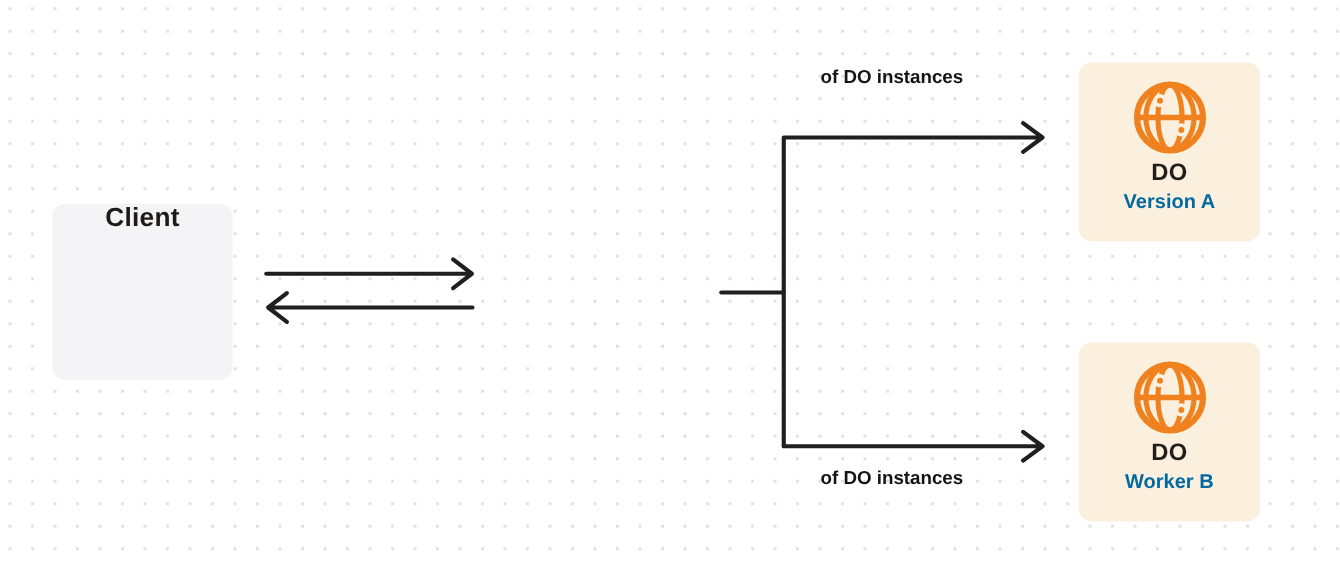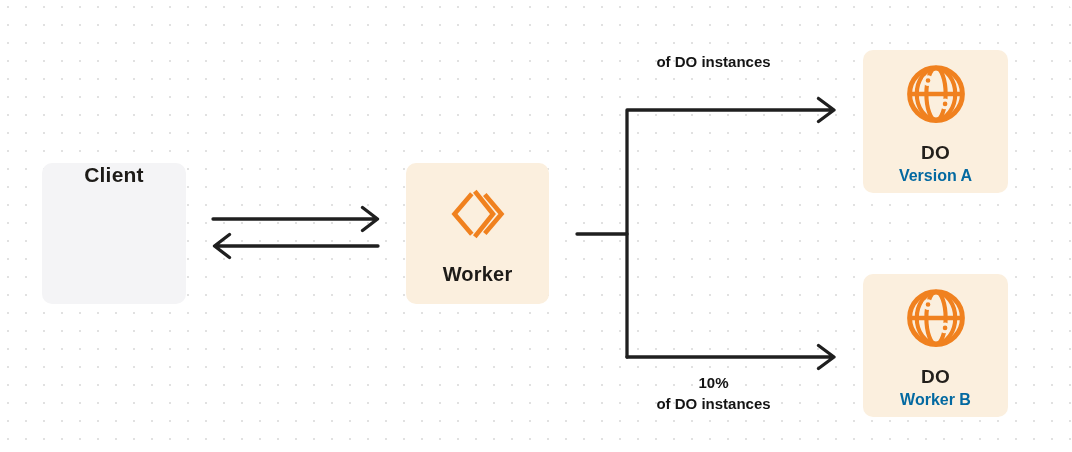--- a/index.html
+++ b/index.html
@@ -67,21 +67,20 @@
   }
   .node-do {
     width: 145px; height: 143px;
     background: #fbefde;
     border-radius: 10px;
     padding-top: 11px;
   }
   .node-do-a { left: 863px; top: 50px; }
   .node-do-b { left: 863px; top: 274px; }
   .do-title {
-    margin-top: 14px;
     font-size: 19px;
     font-weight: 700;
     line-height: 23px;
     color: #221f1b;
     letter-spacing: 0.3px;
   }
   .do-subtitle {
     margin-top: 1px;
     font-size: 16px;
     font-weight: 700;
@@ -117,37 +116,26 @@
 
     <path d="M627 357 V110 H830 M818.5 98.5 L834 110 L818.5 121.5"></path>
 
     <path d="M627 357 H830 M818.5 345.5 L834 357 L818.5 368.5"></path>
   </svg>
 
   <div class="node node-client">
     <span class="node-label">Client</span>
   </div>
 
-  <div class="node node-worker">
-    <span class="icon-wrap">
-      <svg width="56" height="56" viewBox="0 0 56 56" fill="none">
-        <path d="M21.8 7.8 L4.5 28 L21.8 48.2" stroke="#F0811F" stroke-width="4.6"></path>
-        <path d="M24.8 5.2 L43 28 L24.8 50.8" stroke="#F0811F" stroke-width="4.6"></path>
-        <path d="M34.8 8.5 L51.4 28 L34.8 47.5" stroke="#F0811F" stroke-width="4.6"></path>
-      </svg>
-    </span>
-    <span class="node-label">Worker</span>
-  </div>
 
   <div class="edge-label edge-label-a">
     <div>of DO instances</div>
   </div>
 
   <div class="edge-label edge-label-b">
-    <div>10%</div>
     <div>of DO instances</div>
   </div>
 
   <div class="node node-do node-do-a">
     <span class="icon-wrap">
       <svg width="66" height="66" viewBox="0 0 48 48" fill="none">
         <circle cx="24" cy="24" r="19.2" stroke="#F0811F" stroke-width="3.6"></circle>
         <ellipse cx="24" cy="24" rx="14" ry="18.6" stroke="#F0811F" stroke-width="3"></ellipse>
         <ellipse cx="24" cy="24" rx="7" ry="19" stroke="#F0811F" stroke-width="3"></ellipse>
         <line x1="5.4" y1="24" x2="42.6" y2="24" stroke="#F0811F" stroke-width="3.2"></line>

